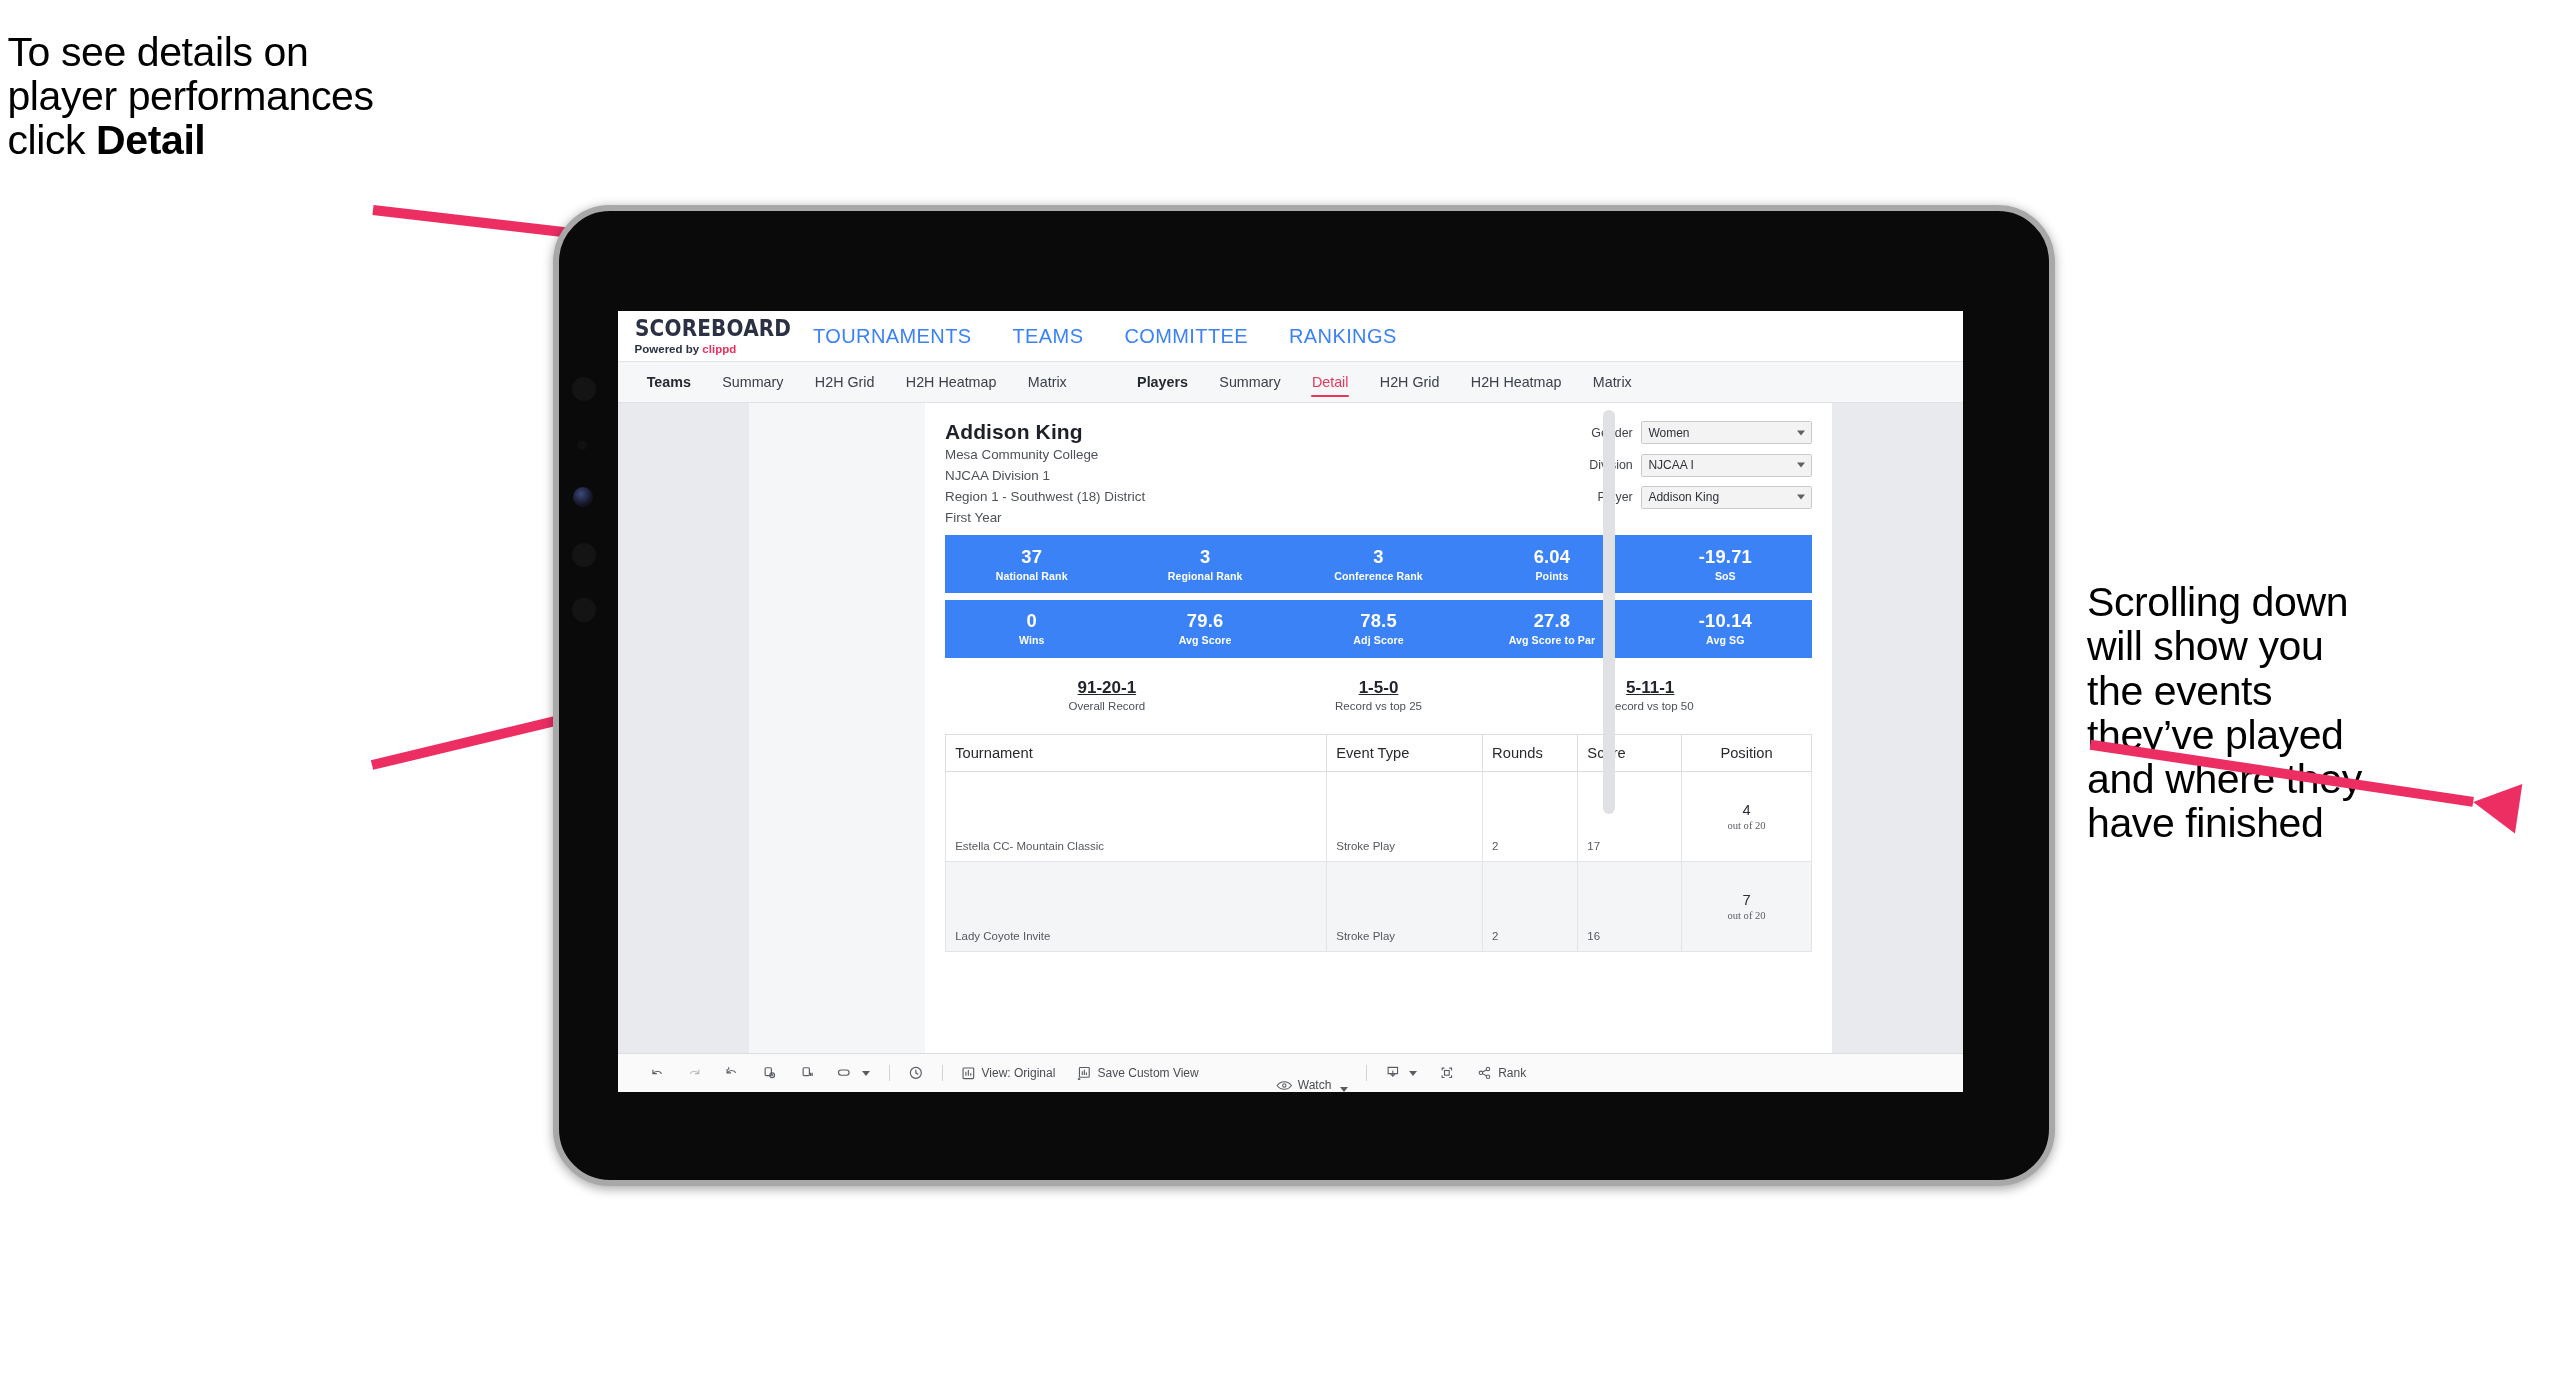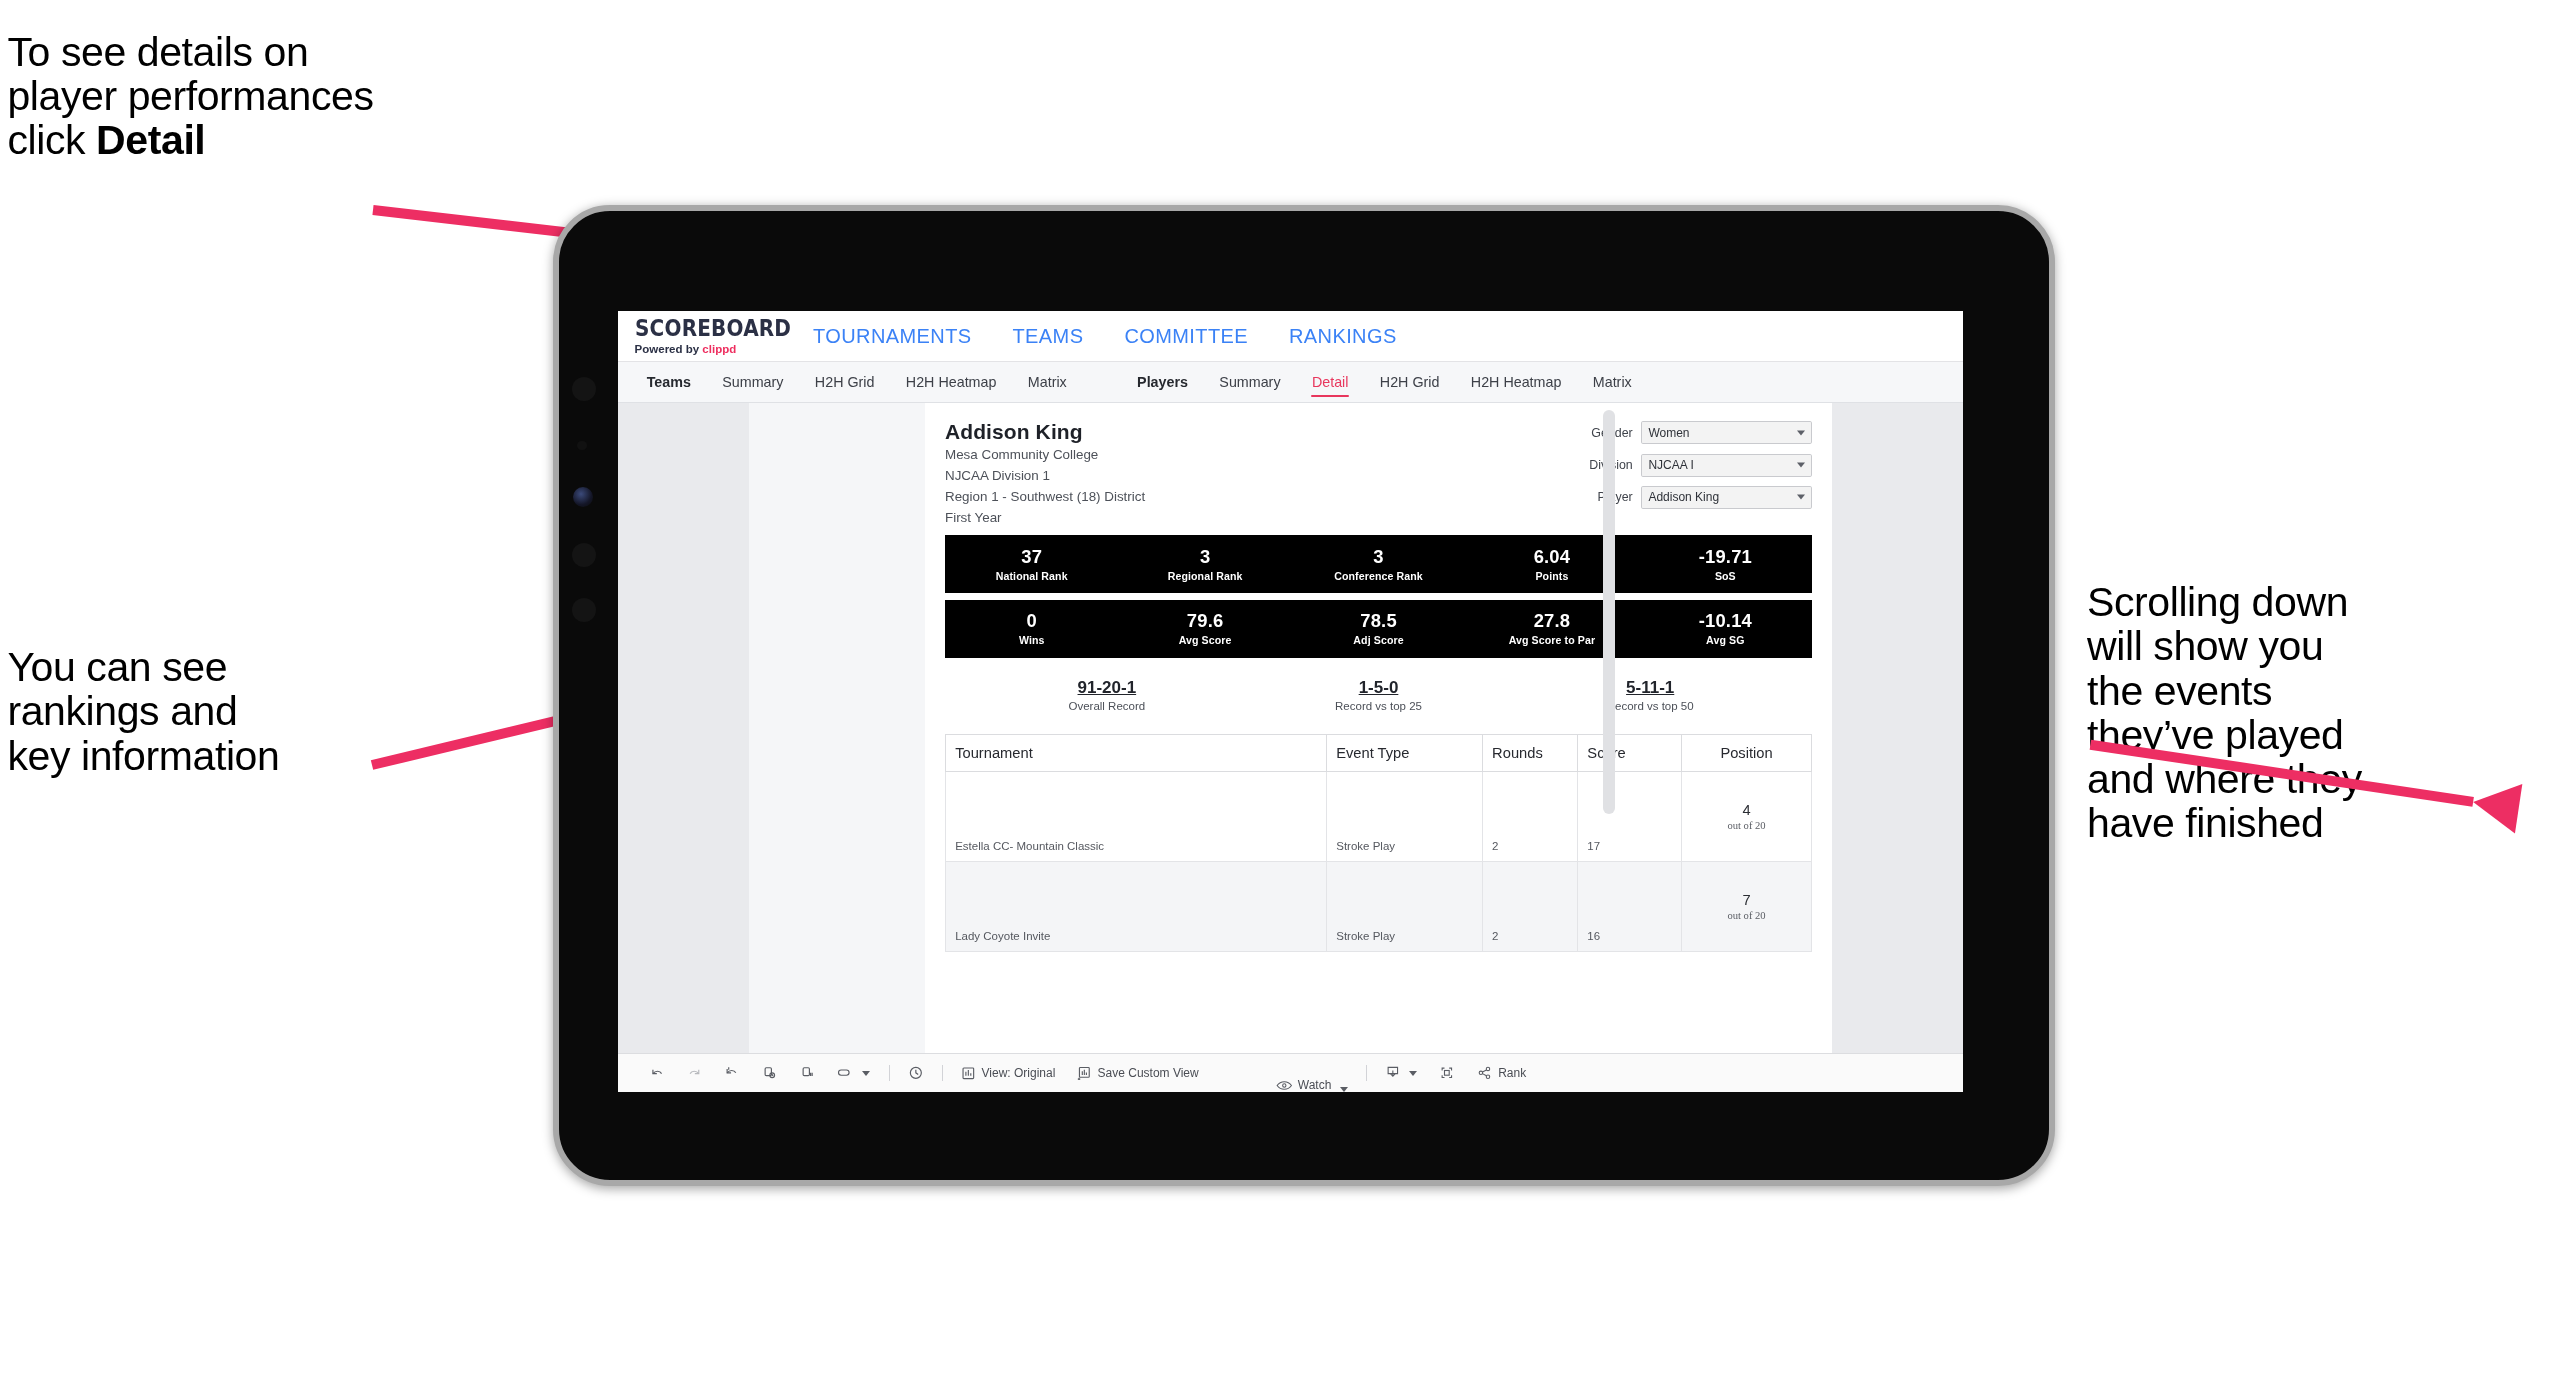--- a/index.html
+++ b/index.html
@@ -136,21 +136,21 @@
     font-size: 12px; color:#2f3239; position:relative;
   }
   .select .caret {
     position:absolute; right:6.4px; top:50%; transform:translateY(-50%);
     width:0;height:0;border-left:4.6px solid transparent;border-right:4.6px solid transparent;
     border-top:5.5px solid #5d6068;
   }
 
   
   .band {
-    background:#000000; display:flex; align-items:center;
+    background:#3b82f6; display:flex; align-items:center;
     height: 58px; margin-top: 8.3px;
   }
   .band.second { margin-top: 6.4px; }
   .stat { flex:1; text-align:center; color:#fff; }
   .stat .v { font-size: 18.4px; font-weight:700; line-height:1.05; letter-spacing:0.2px;}
   .stat .l { font-size: 10.6px; font-weight:700; margin-top: 3.7px; letter-spacing:0.1px;}
 
   .records { display:flex; margin-top: 20px; padding: 0 26px; }
   .rec { flex:1; text-align:center; }
   .rec .v { font-size: 17px; font-weight:700; color:#21242b;text-decoration:underline; }
@@ -192,23 +192,20 @@
   .tcaret { width:0;height:0;border-left:4.1px solid transparent;border-right:4.1px solid transparent;border-top:5px solid #5a5d64; margin-left:2.8px;}
 </style>
 </head>
 <body>
 
 <div id="stage">
 
   <div class="annot" id="annot-detail"><span>To see details on
 player performances
 click </span><b>Detail</b></div>
-  <div class="annot" id="annot-rank">You can see
-rankings and
-key information</div>
   <div class="annot" id="annot-scroll">Scrolling down
 will show you
 the events
 they’ve played
 and where they
 have finished</div>
 
   <div class="arrow" style="left:373px; top:210px; width:829px; transform: rotate(6.6deg);">
     <div class="shaft" style="width:792px;"></div>
     <div class="head" style="left:788px;"></div>

